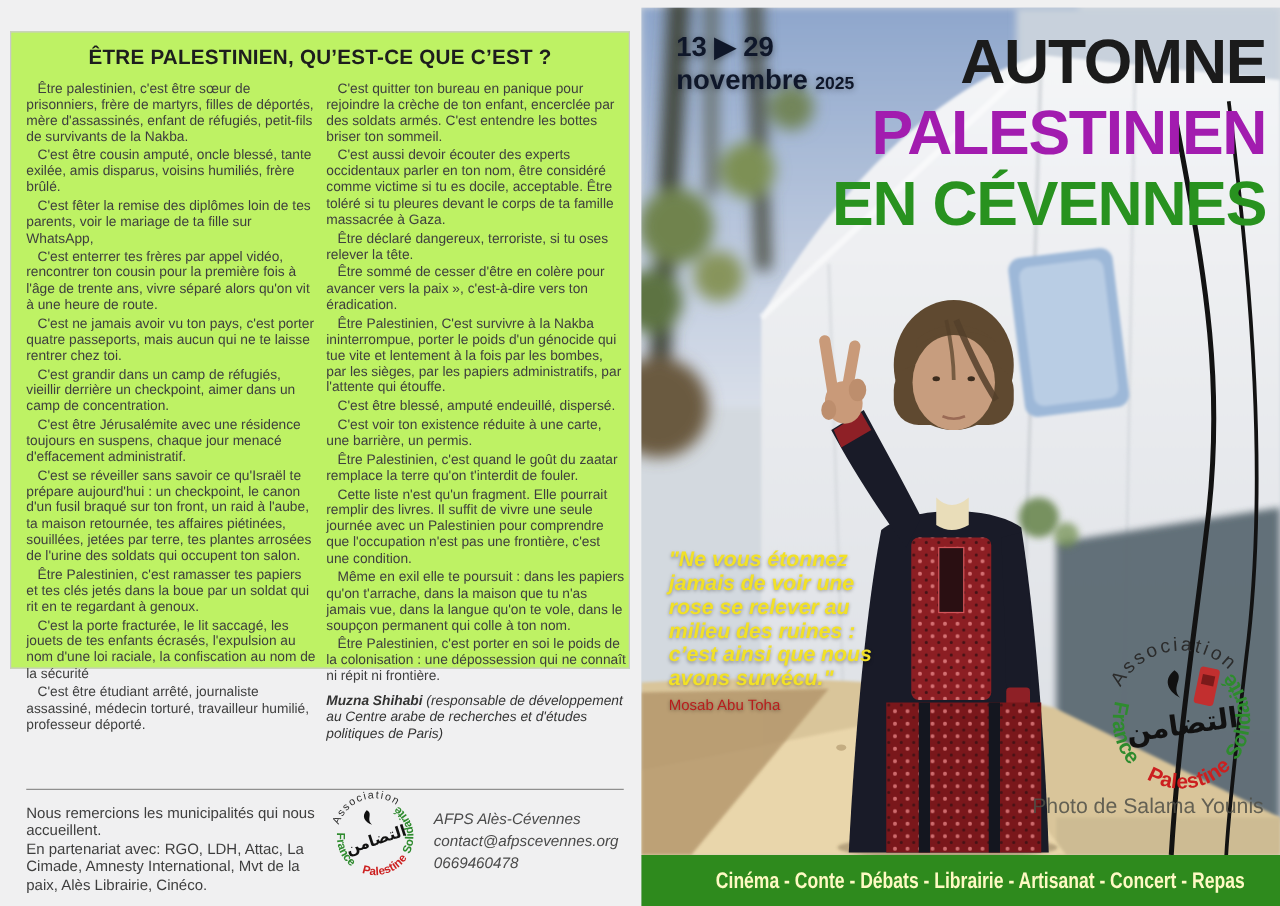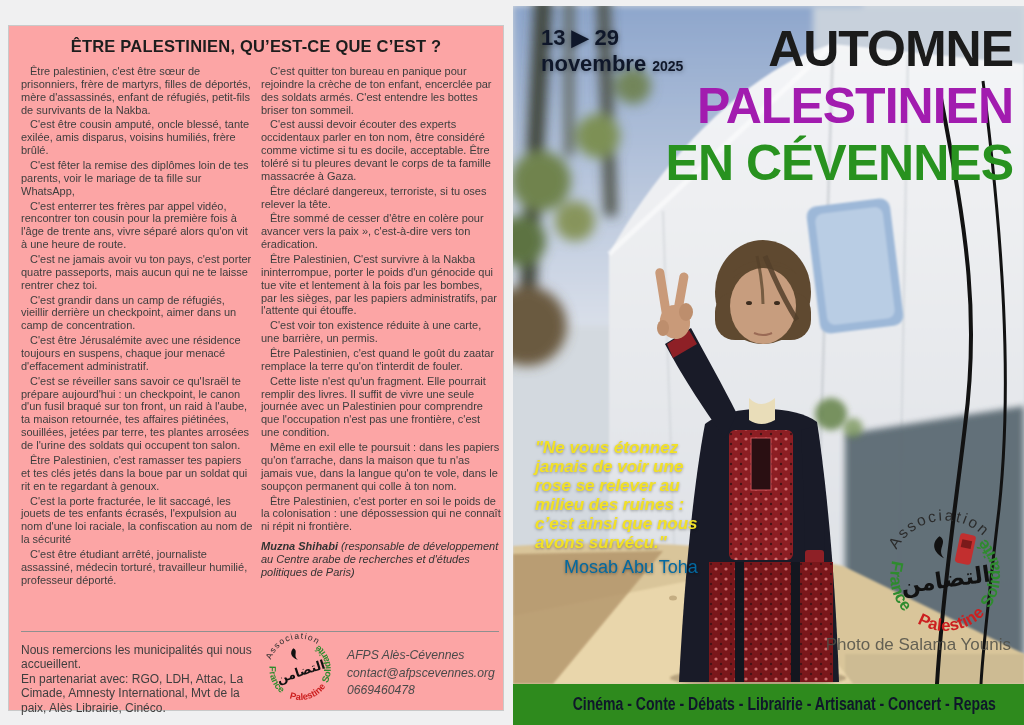--- a/index.html
+++ b/index.html
@@ -1,19 +1,19 @@
 <!DOCTYPE html>
 <html><head>
 <meta charset="utf-8">
 <style>
   html,body{margin:0;padding:0;}
   body{width:1024px;height:725px;background:#f0f0f1;position:relative;overflow:hidden;
        font-family:"Liberation Sans",sans-serif;}
   
-  .page-left{position:absolute;left:8px;top:25px;width:496px;height:686px;background:#fca5a5;
+  .page-left{position:absolute;left:8px;top:25px;width:496px;height:510px;background:#bef264;
              border:1px solid #c9c9c9;box-sizing:border-box;}
   .doc-title{text-align:center;font-weight:bold;font-size:16.5px;color:#1d1d1d;margin-top:11px;letter-spacing:.2px;}
   .col{position:absolute;top:39px;font-size:11px;line-height:1.17;color:#3e3e3e;text-align:left;}
   .col1{left:12px;width:232px;}
   .col2{left:252px;width:240px;}
   .bp{margin:0 0 2px 0;text-indent:9px;}
   .sig{font-style:italic;margin-top:7px;text-indent:0;color:#333;}
   .sig-name{font-weight:bold;}
   .rule{position:absolute;left:12px;width:478px;top:605px;border-top:1px solid #8f8f8f;}
   .f-thanks{position:absolute;left:12px;top:617px;width:238px;font-size:12px;line-height:1.2;color:#3e3e3e;}
@@ -24,25 +24,25 @@
   .photo-svg{position:absolute;left:0;top:0;width:511px;height:719px;}
   .dates{position:absolute;left:28px;top:19px;color:#0f172a;font-weight:bold;
          text-shadow:0 1px 5px rgba(0,0,0,.35);line-height:26px;}
   .dates .l1,.dates .l2{font-size:22px;}
   .dates .year{font-size:14px;margin-left:6px;}
   .title-block{position:absolute;right:11px;top:15px;text-align:right;font-weight:bold;
                font-size:50px;line-height:57px;letter-spacing:-1px;white-space:nowrap;}
   .t1{color:#1b1b1b;text-align:right;} .t2{color:#a21caf;} .t3{color:#28921f;}
   .quote{position:absolute;left:22px;top:432px;width:172px;color:#f2e126;font-weight:bold;font-style:italic;
          font-size:17px;line-height:1.12;text-shadow:0 1px 3px rgba(0,0,0,.35);}
-  .quote-author{position:absolute;left:22px;top:551px;color:#0369a1;font-size:18px;
-                text-shadow:0 1px 3px rgba(0,0,0,.4);margin-left:29px;}
+  .quote-author{position:absolute;left:22px;top:551px;color:#b91c1c;font-size:12px;
+                text-shadow:0 1px 3px rgba(0,0,0,.4);}
   .poster-logo{position:absolute;left:362px;top:499px;width:140px;height:140px;transform:rotate(-8deg);}
   .credit{position:absolute;right:13px;top:629px;font-size:17px;color:rgba(78,78,70,.85);}
-  .banner{position:absolute;left:0;right:0;bottom:0;height:41px;background:#2e8a1d;color:#0f172a;
+  .banner{position:absolute;left:0;right:0;bottom:0;height:41px;background:#2e8a1d;color:#fef9c3;
           text-align:center;line-height:41px;font-weight:bold;}
   .banner-text{display:inline-block;white-space:nowrap;font-size:18px;transform:scaleX(.78);transform-origin:50% 50%;}
   
   .ring-assoc{fill:#2b2b2b;font-size:11px;letter-spacing:1.6px;}
   .ring-green{fill:#2e8b2e;font-size:12px;font-weight:bold;}
   .ring-red{fill:#cc1f1f;font-size:12px;font-weight:bold;}
   .ring-center{font-family:"DejaVu Sans",sans-serif;font-weight:bold;fill:#111;}
 </style>
 </head>
 <body>
@@ -63,20 +63,21 @@
     <p class="bp">C'est la porte fracturée, le lit saccagé, les jouets de tes enfants écrasés, l'expulsion au nom d'une loi raciale, la confiscation au nom de la sécurité</p>
     <p class="bp">C'est être étudiant arrêté, journaliste assassiné, médecin torturé, travailleur humilié, professeur déporté.</p>
   </div>
 
   <div class="col col2">
     <p class="bp">C'est quitter ton bureau en panique pour rejoindre la crèche de ton enfant, encerclée par des soldats armés. C'est entendre les bottes briser ton sommeil.</p>
     <p class="bp">C'est aussi devoir écouter des experts occidentaux parler en ton nom, être considéré comme victime si tu es docile, acceptable. Être toléré si tu pleures devant le corps de ta famille massacrée à Gaza.</p>
     <p class="bp">Être déclaré dangereux, terroriste, si tu oses relever la tête.</p>
     <p class="bp">Être sommé de cesser d'être en colère pour avancer vers la paix », c'est-à-dire vers ton éradication.</p>
     <p class="bp">Être Palestinien, C'est survivre à la Nakba ininterrompue, porter le poids d'un génocide qui tue vite et lentement à la fois par les bombes, par les sièges, par les papiers administratifs, par l'attente qui étouffe.</p>
+    <p class="bp">C'est être blessé, amputé endeuillé, dispersé.</p>
     <p class="bp">C'est voir ton existence réduite à une carte, une barrière, un permis.</p>
     <p class="bp">Être Palestinien, c'est quand le goût du zaatar remplace la terre qu'on t'interdit de fouler.</p>
     <p class="bp">Cette liste n'est qu'un fragment. Elle pourrait remplir des livres. Il suffit de vivre une seule journée avec un Palestinien pour comprendre que l'occupation n'est pas une frontière, c'est une condition.</p>
     <p class="bp">Même en exil elle te poursuit : dans les papiers qu'on t'arrache, dans la maison que tu n'as jamais vue, dans la langue qu'on te vole, dans le soupçon permanent qui colle à ton nom.</p>
     <p class="bp">Être Palestinien, c'est porter en soi le poids de la colonisation : une dépossession qui ne connaît ni répit ni frontière.</p>
     <p class="bp sig"><span class="sig-name">Muzna Shihabi</span><span> (responsable de développement au Centre arabe de recherches et d'études politiques de Paris)</span></p>
   </div>
 
   <div class="rule"></div>
 

